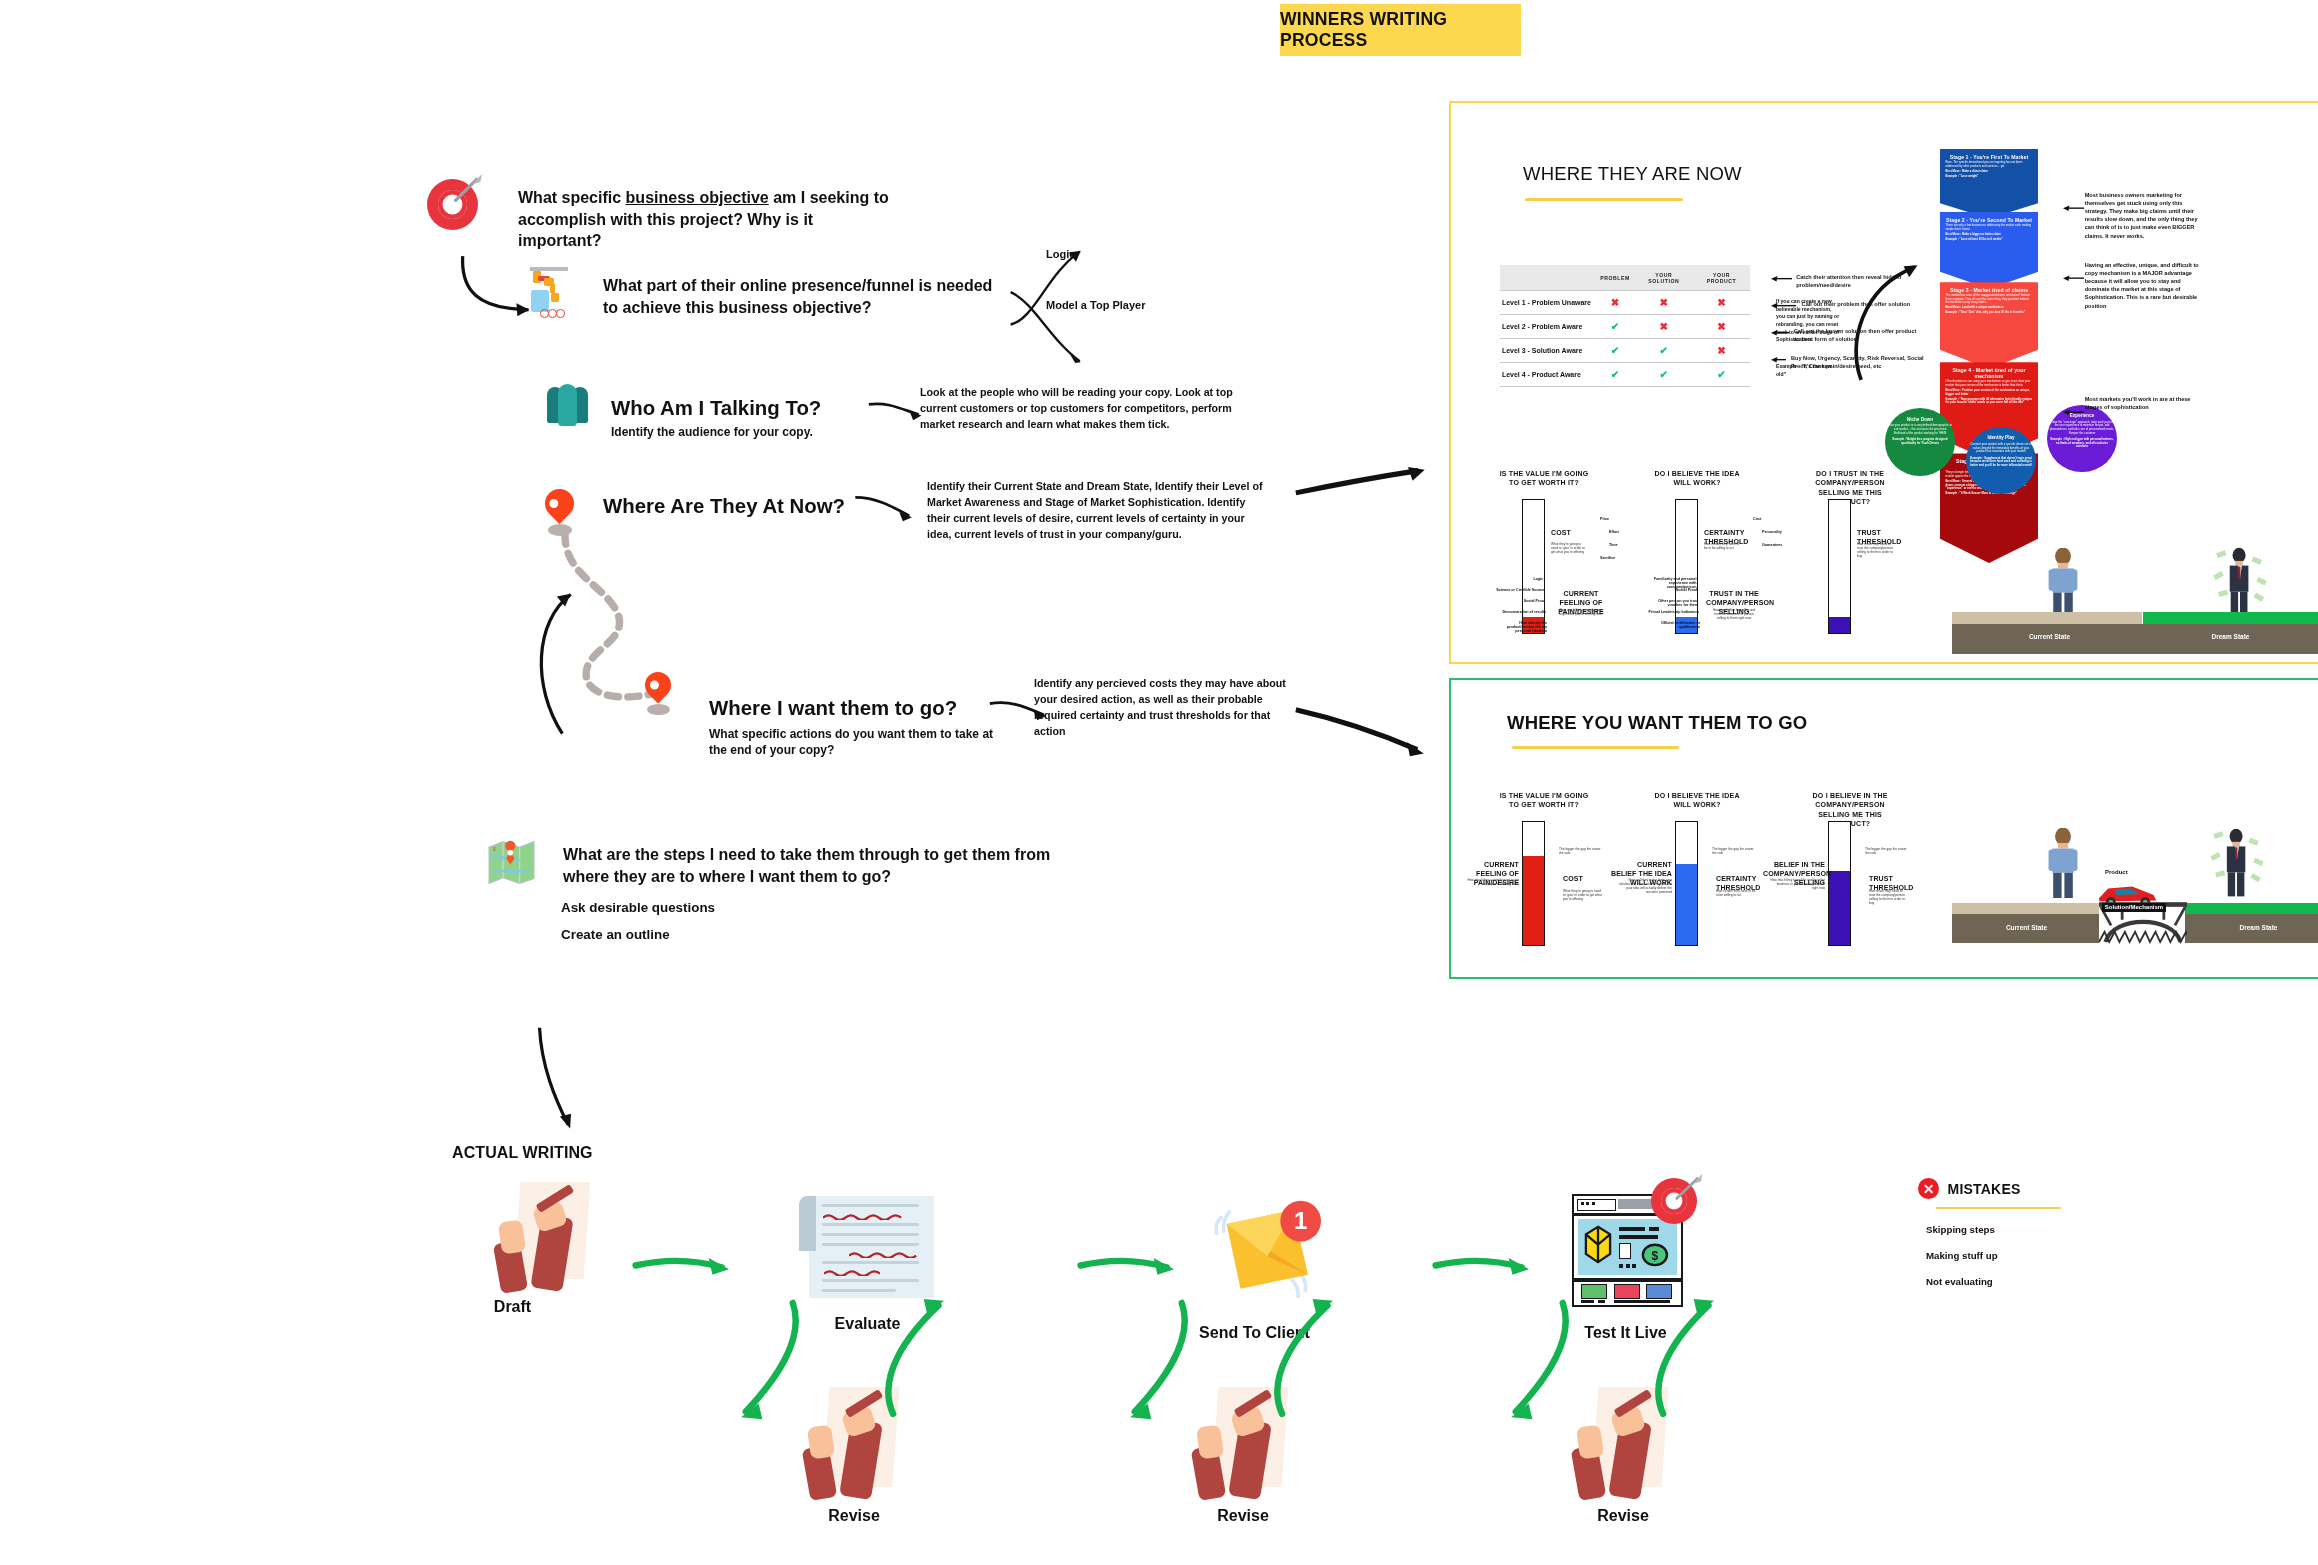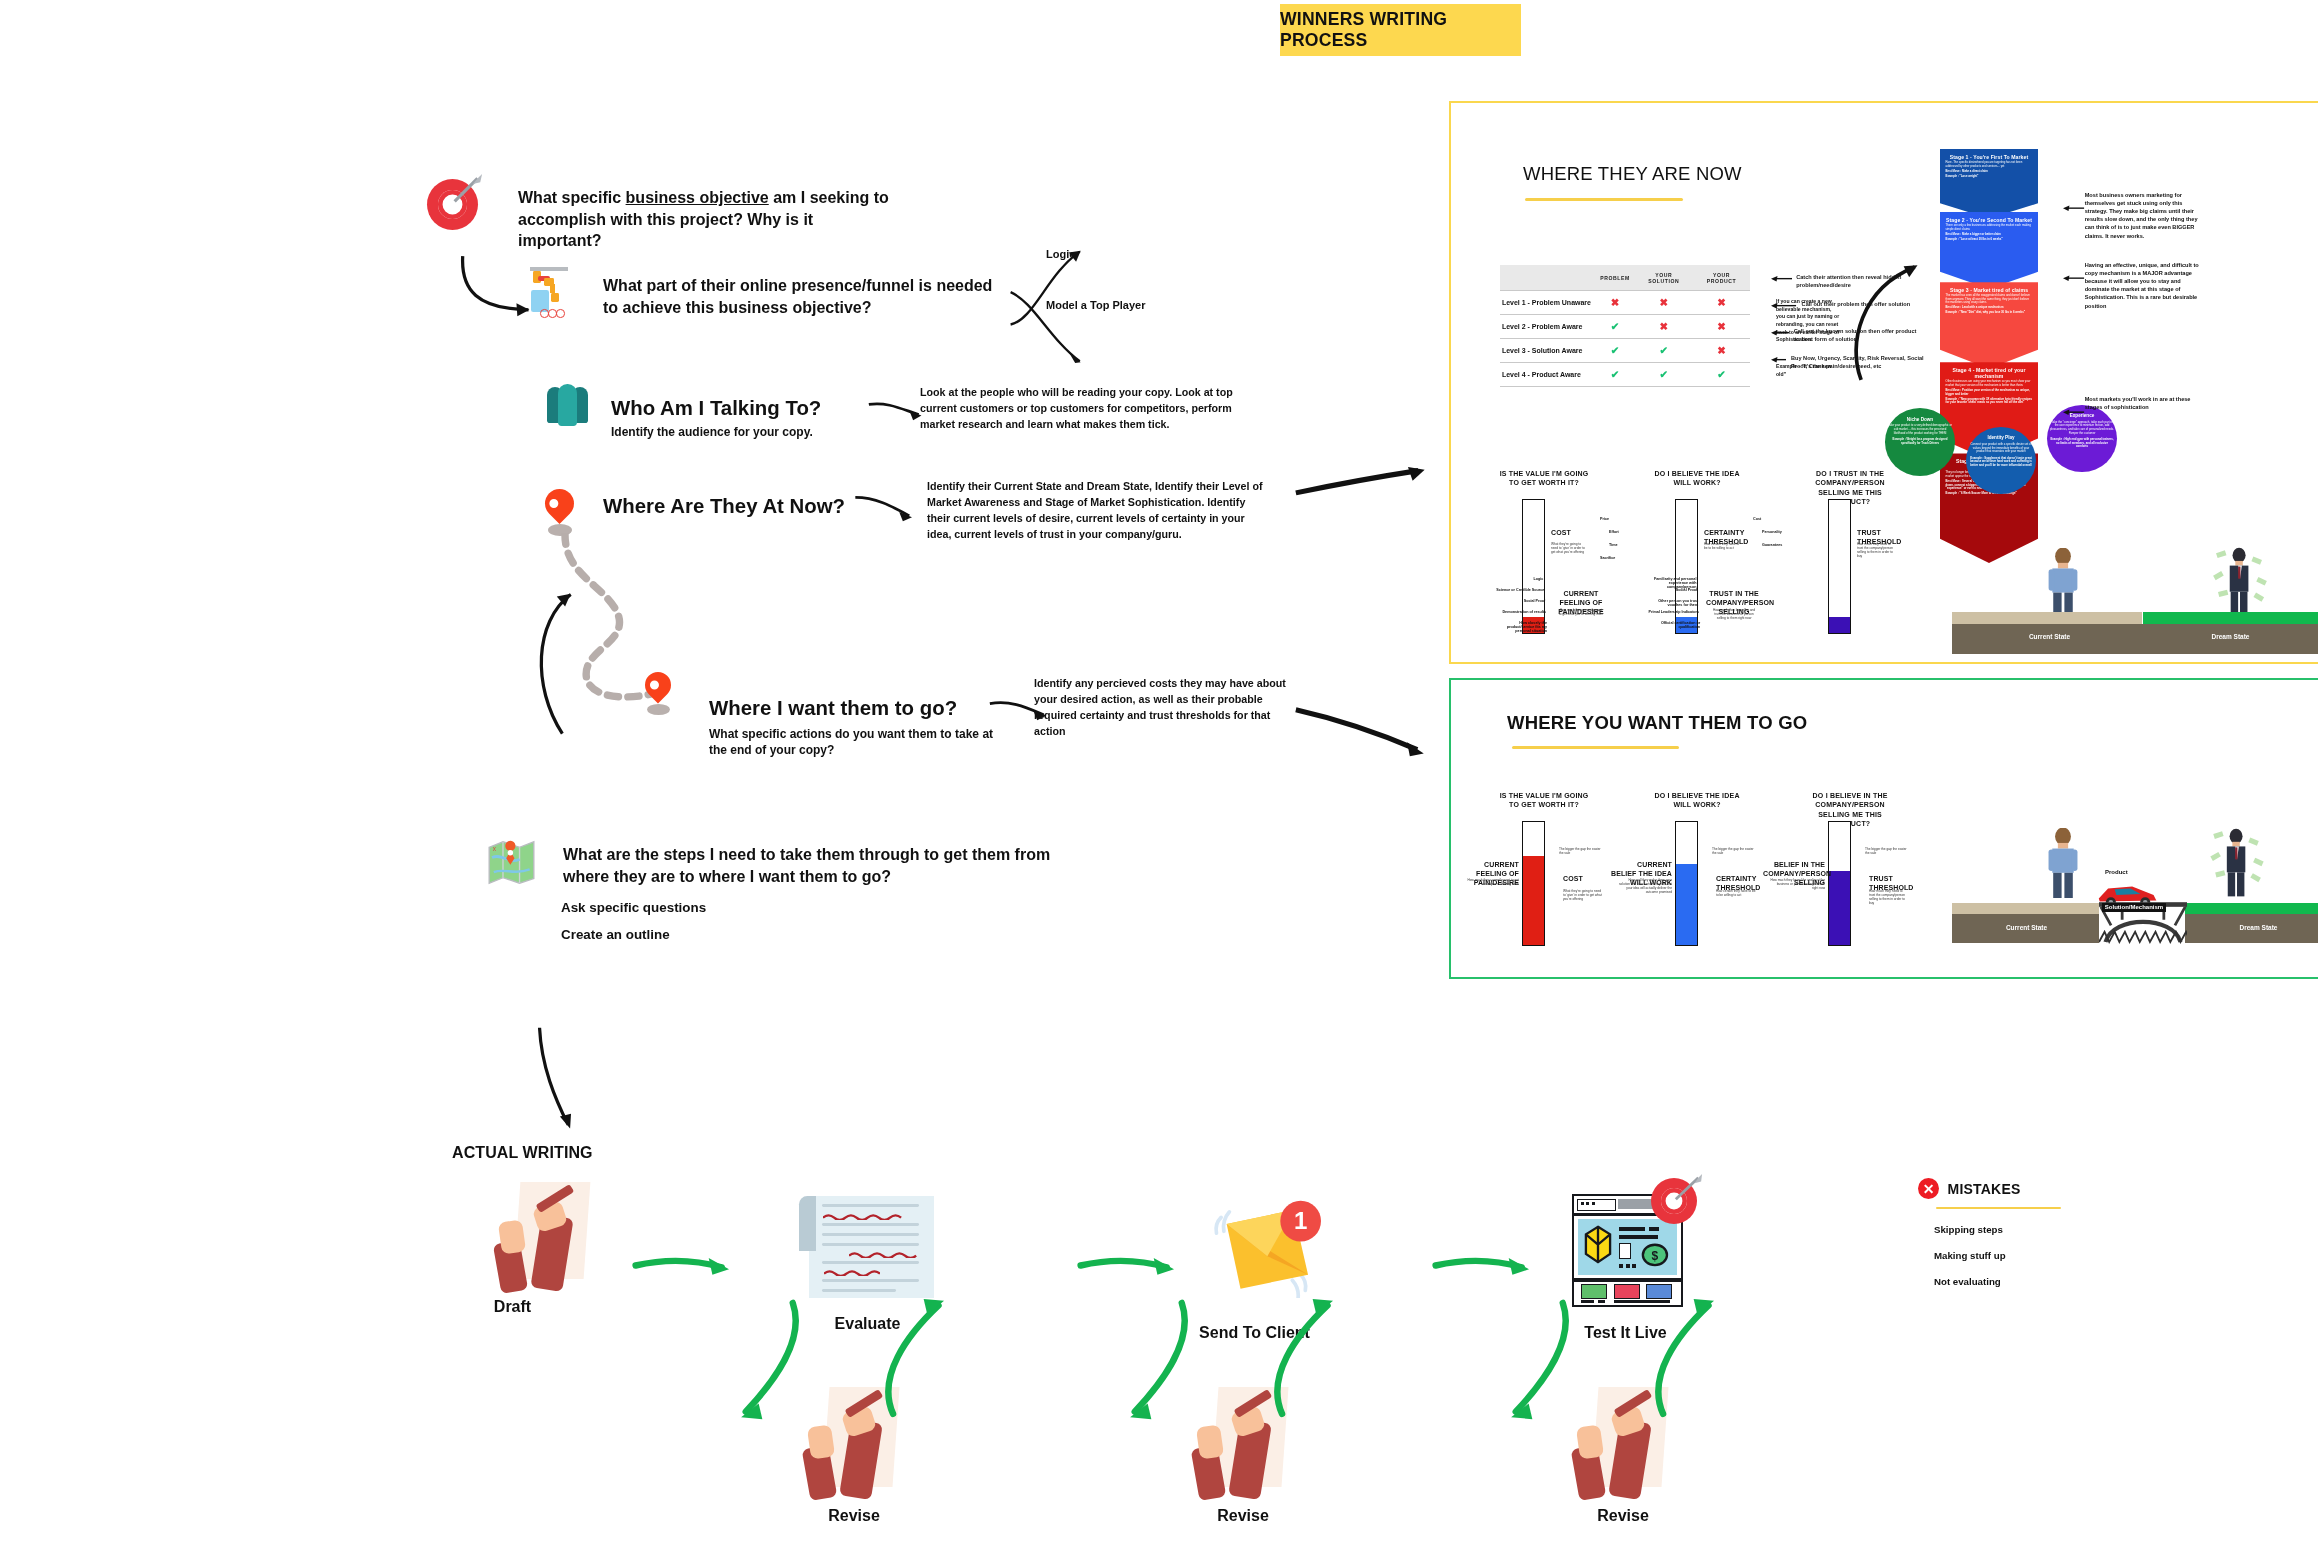--- a/index.html
+++ b/index.html
@@ -210,21 +210,21 @@
     <path d="M10 40 C34 30, 46 56, 70 44" stroke="#7FC8E8" stroke-width="6" fill="none"></path>
     <path d="M14 72 C40 62, 56 80, 92 66" stroke="#7FC8E8" stroke-width="5" fill="none"></path>
     <text x="12" y="26" font-size="14" fill="#D9483F" font-family="Liberation Sans">x</text>
     <path d="M50 26 a11 11 0 1 1 0.1 0 Z" fill="#F05A28"></path>
     <path d="M50 26 l-9 16 l9 14 l9 -14 Z" fill="#F05A28"></path>
     <circle cx="50" cy="30" r="6" fill="#fff"></circle>
   </svg>
 </div>
 <div class="abs q-main" style="left:563px;top:844px;width:519px;line-height:1.4;">What are the steps I need to take them through to get them from where they are to where I want them to go?</div>
 <div class="abs" style="left:561px;top:900px;width:649px;">
-  <div style="font-size:13.4px;font-weight:bold;">Ask specific questions</div>
+  <div style="font-size:13.4px;font-weight:bold;">Ask desirable questions</div>
   <div style="margin-top:12px;font-size:13.4px;font-weight:bold;">Create an outline</div>
 </div>
 
 <svg class="abs" style="left:533px;top:1025px;" width="51" height="111" viewBox="0 0 110 240">
   <path d="M14 6 C18 90, 48 160, 76 216" stroke="#111" stroke-width="7" fill="none"></path>
   <polygon points="80,224 58,198 82,192" fill="#111"></polygon>
 </svg>
 
 <svg class="abs" style="left:1294px;top:464px;" width="139" height="42" viewBox="0 0 300 90">
   <path d="M4 62 C110 40, 190 26, 268 14" stroke="#111" stroke-width="11" fill="none"></path>
@@ -565,21 +565,21 @@
     <div class="state-lbl abs" style="left:260px;top:91px;width:93px;">Dream State</div>
   </div>
 </div>
 
 <div class="abs" id="mistakes">
   <div style="display:flex;align-items:center;gap:8.3px;">
     <div class="mist-x">✕</div>
     <div class="mist-title">MISTAKES</div>
   </div>
   <div style="height:2.3px;background:#F6CF4B;width:125px;margin:7.4px 0 0 17.6px;border-radius:1.4px;"></div>
-  <div style="margin-left:16px;">
+  <div style="margin-left:8px;">
     <div class="mist-item">Skipping steps</div>
     <div class="mist-item">Making stuff up</div>
     <div class="mist-item">Not evaluating</div>
   </div>
 </div>
 
 <div class="abs aw-title" style="left:452px;top:1144px;">ACTUAL WRITING</div>
 
 <div class="abs" style="left:480px;top:1182px;width:139px;height:107px;">
   <div class="hands" style="width:139px;height:107px;">

